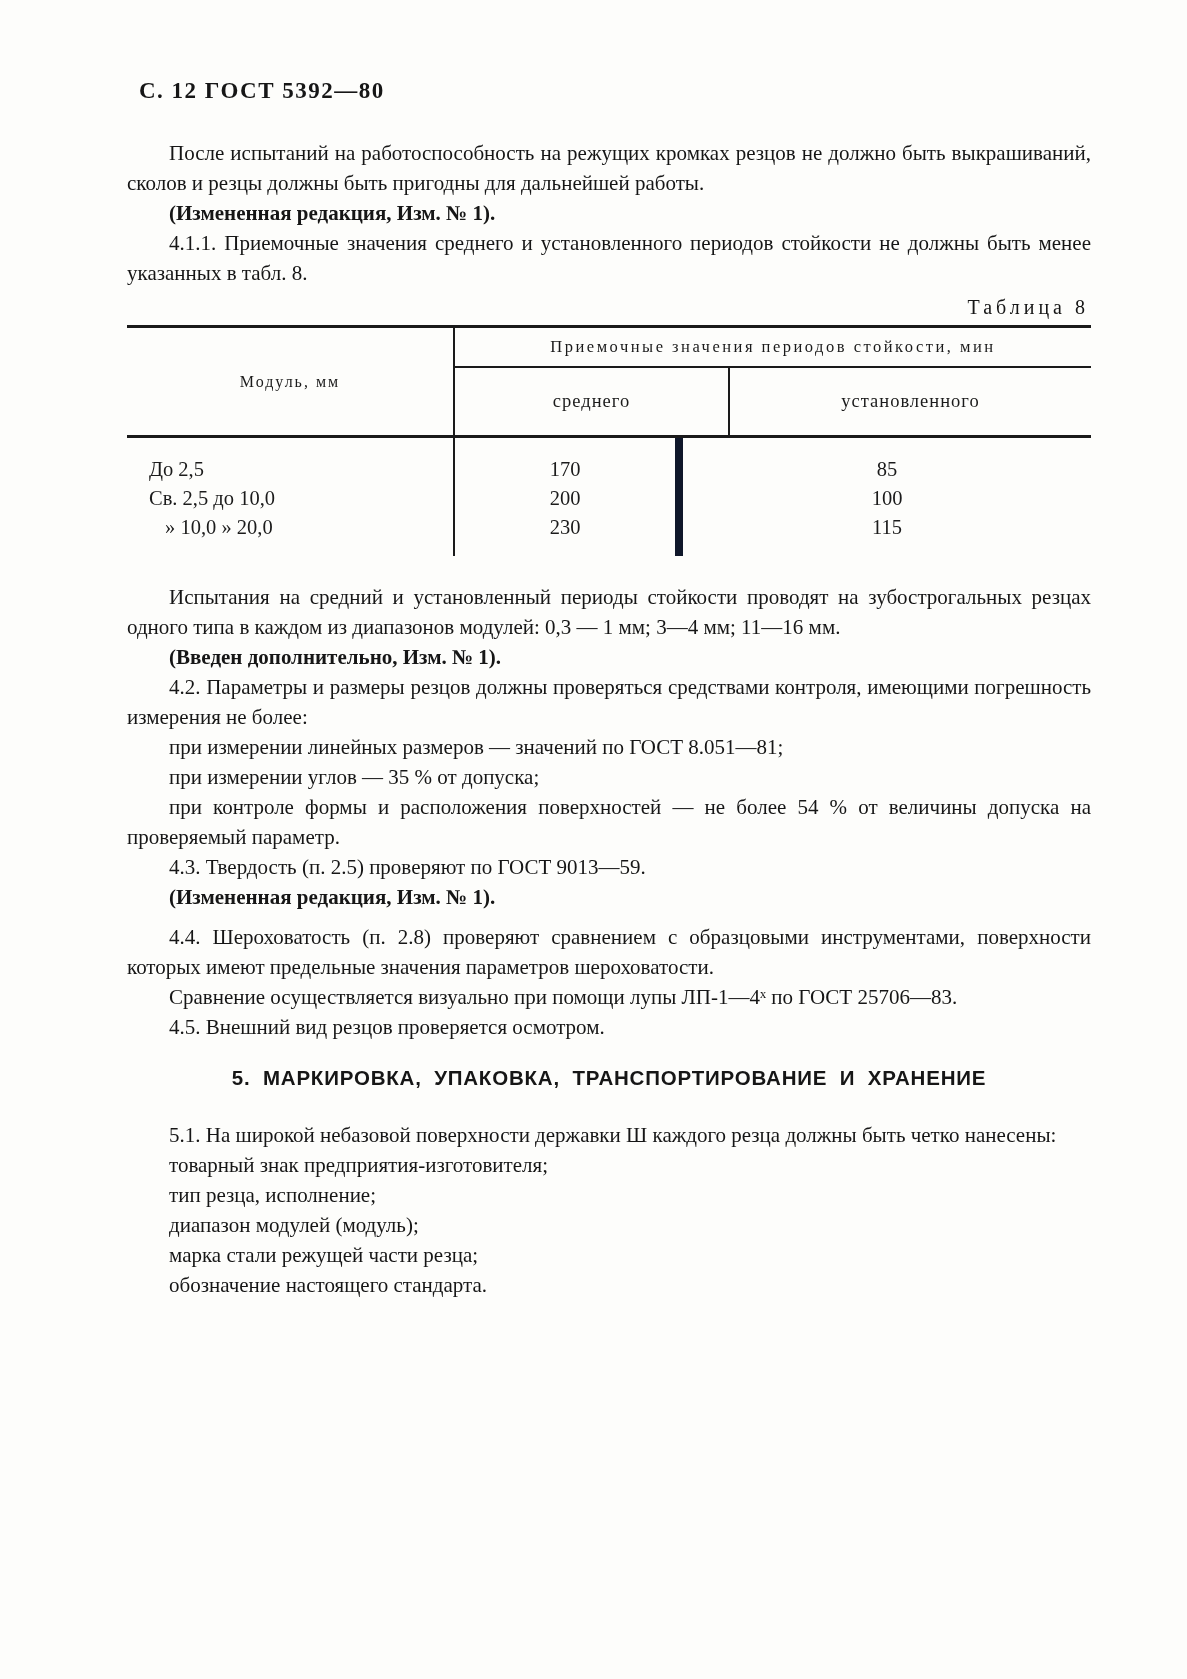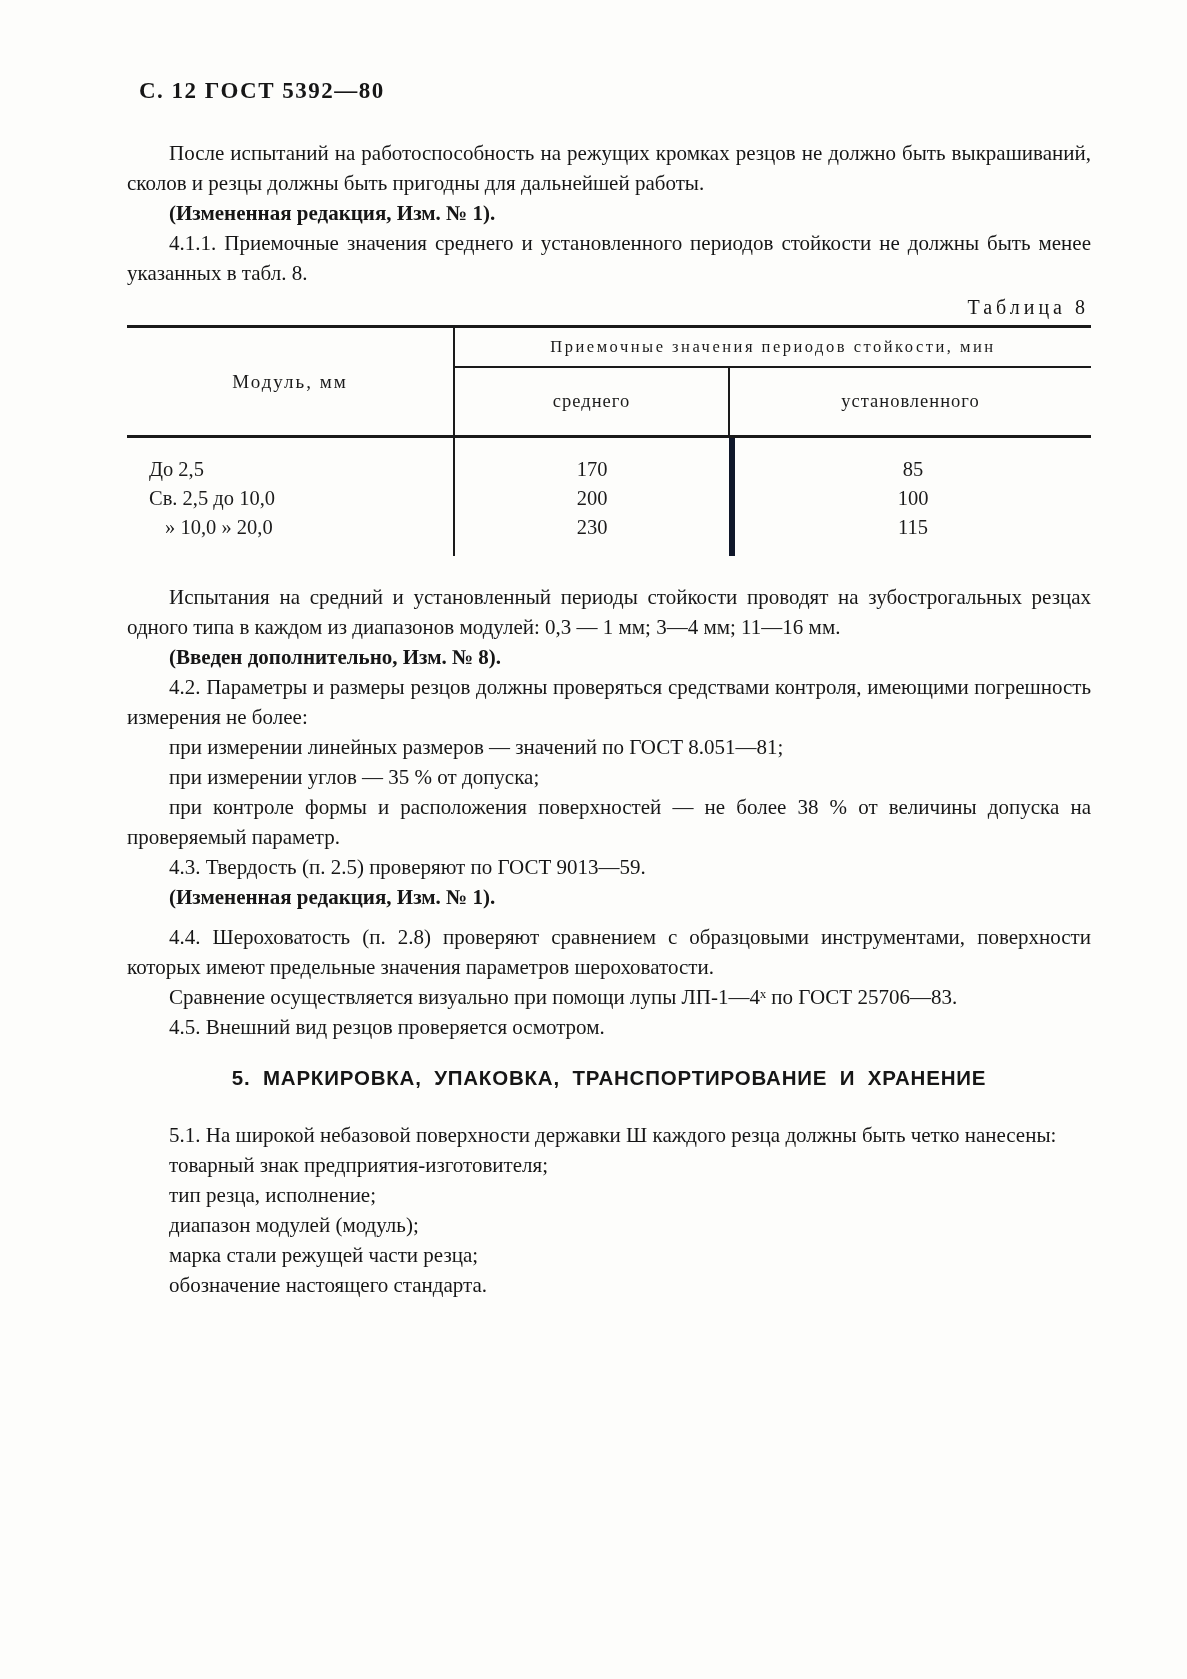--- a/index.html
+++ b/index.html
@@ -48,21 +48,21 @@
     display: flex;
     height: 110px;
     border-bottom: 3px solid #1a1a1a;
   }
   .gt-module-cell {
     width: 328px;
     border-right: 2px solid #1a1a1a;
     display: flex;
     align-items: center;
     justify-content: center;
-    font-size: 19px;
+    font-size: 16px;
     letter-spacing: 2px;
   }
   .gt-span-area { flex: 1; display: flex; flex-direction: column; }
   .gt-span-title {
     height: 40px;
     display: flex;
     align-items: center;
     justify-content: center;
     border-bottom: 2px solid #1a1a1a;
     font-size: 16.5px;
@@ -75,21 +75,21 @@
     align-items: center;
     justify-content: center;
     font-size: 18.5px;
     letter-spacing: 1px;
   }
   .gt-sub1 { width: 275px; border-right: 2px solid #1a1a1a; }
   .gt-sub2 { flex: 1; }
   .gt-body { display: flex; }
   .gt-col { padding-top: 17px; padding-bottom: 14px; }
   .gt-col1 { width: 328px; border-right: 2px solid #1a1a1a; }
-  .gt-col2 { width: 280px; border-right: 6px solid #0f172a; text-align: center; }
+  .gt-col2 { width: 228px; border-right: 8px solid #0f172a; text-align: center; }
   .gt-col3 { flex: 1; text-align: center; }
   .gt-line { line-height: 29px; font-size: 20.5px; }
   .gt-col1 .gt-line { padding-left: 22px; }
   .gt-col1 .gt-line.r3 { padding-left: 38px; }
 
   .section-heading {
     margin-top: 24px;
     margin-bottom: 30px;
     font-weight: bold;
     font-size: 20.5px;
@@ -136,25 +136,25 @@
       </div>
       <div class="gt-col gt-col3">
         <div class="gt-line">85</div>
         <div class="gt-line">100</div>
         <div class="gt-line">115</div>
       </div>
     </div>
   </div>
 
   <p class="para indent gap-top-md">Испытания на средний и установленный периоды стойкости проводят на зубострогальных резцах одного типа в каждом из диапазонов модулей: 0,3 — 1 мм; 3—4 мм; 11—16 мм.</p>
-  <p class="para indent bold">(Введен дополнительно, Изм. № 8).</p>
+  <p class="para indent bold">(Введен дополнительно, Изм. № 1).</p>
   <p class="para indent">4.2. Параметры и размеры резцов должны проверяться средствами контроля, имеющими погрешность измерения не более:</p>
   <p class="para indent">при измерении линейных размеров — значений по ГОСТ 8.051—81;</p>
   <p class="para indent">при измерении углов — 35 % от допуска;</p>
-  <p class="para indent">при контроле формы и расположения поверхностей — не более 38 % от величины допуска на проверяемый параметр.</p>
+  <p class="para indent">при контроле формы и расположения поверхностей — не более 54 % от величины допуска на проверяемый параметр.</p>
   <p class="para indent">4.3. Твердость (п. 2.5) проверяют по ГОСТ 9013—59.</p>
   <p class="para indent bold">(Измененная редакция, Изм. № 1).</p>
   <p class="para indent gap-top-sm">4.4. Шероховатость (п. 2.8) проверяют сравнением с образцовыми инструментами, поверхности которых имеют предельные значения параметров шероховатости.</p>
   <p class="para indent">Сравнение осуществляется визуально при помощи лупы ЛП-1—4ˣ по ГОСТ 25706—83.</p>
   <p class="para indent">4.5. Внешний вид резцов проверяется осмотром.</p>
 
   <h2 class="section-heading">5. МАРКИРОВКА, УПАКОВКА, ТРАНСПОРТИРОВАНИЕ И ХРАНЕНИЕ</h2>
 
   <p class="para indent">5.1. На широкой небазовой поверхности державки Ш каждого резца должны быть четко нанесены:</p>
   <p class="para indent">товарный знак предприятия-изготовителя;</p>

